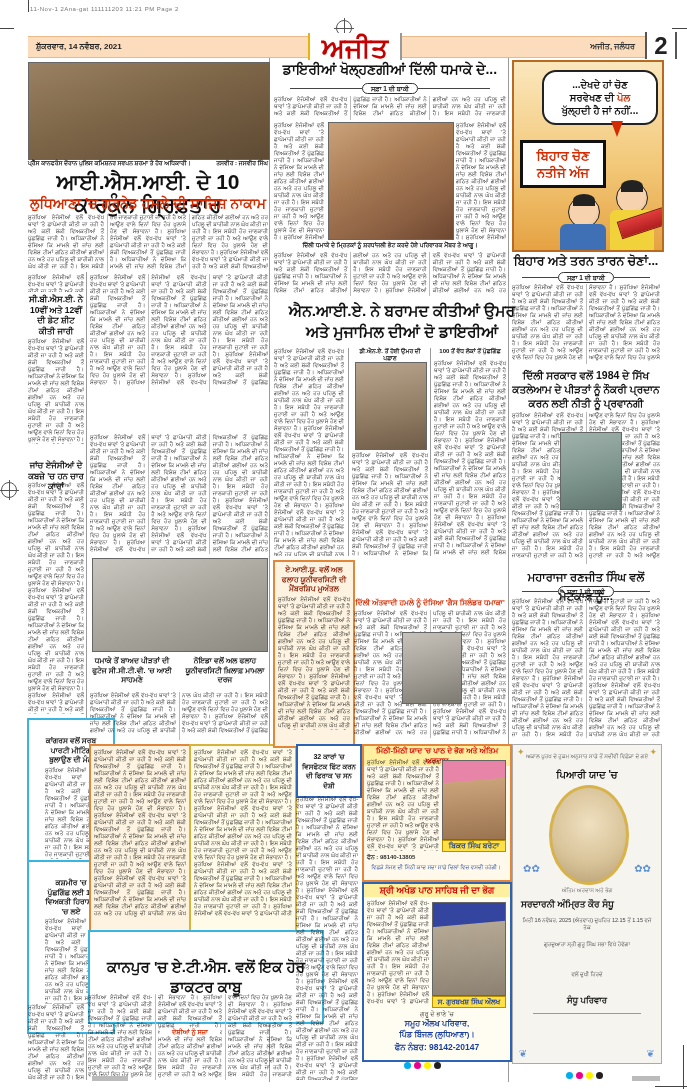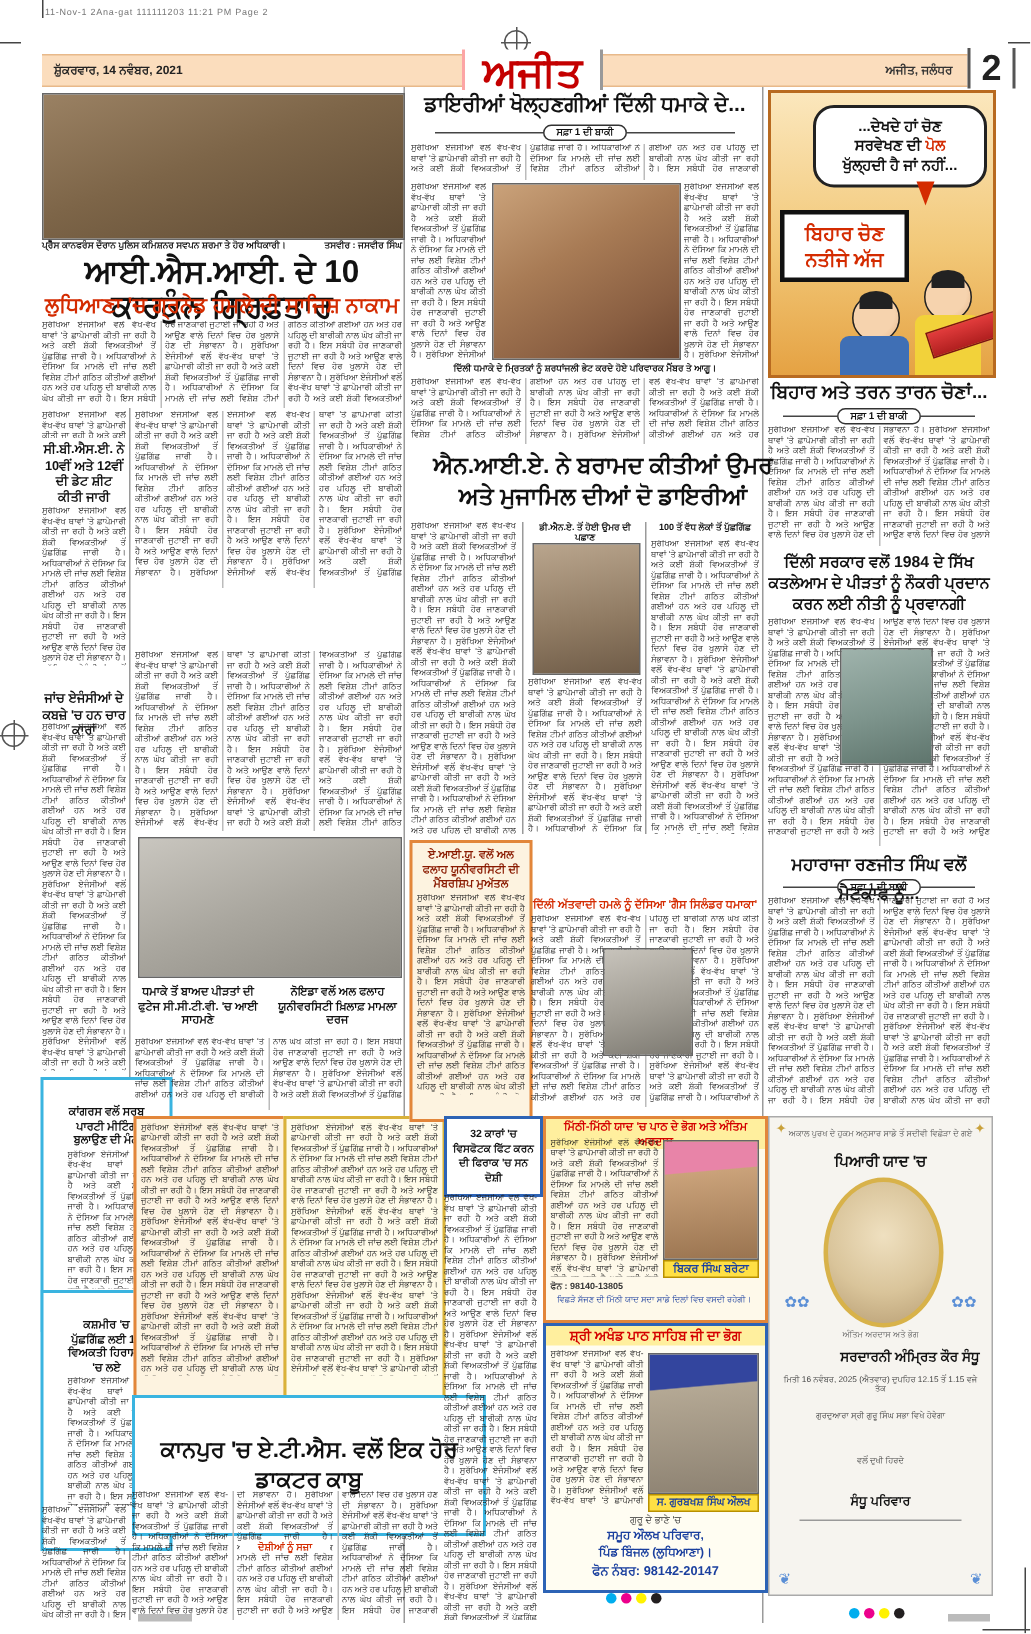--- a/index.html
+++ b/index.html
@@ -3,21 +3,21 @@
 <meta charset="utf-8">
 <style>
   html,body{margin:0;padding:0;background:#fff;}
   #page{position:relative;width:687px;height:1089px;background:#fff;overflow:hidden;
         font-family:"Liberation Sans","DejaVu Sans",sans-serif;color:#111;}
   .abs{position:absolute;}
   
   .printerline{font-size:6px;color:#777;letter-spacing:.5px;}
   .band{background:#fbddbd;border-top:1px solid #e8b98a;border-bottom:1px solid #e8b98a;}
   .banddate{font-size:8px;font-weight:bold;color:#222;}
-  .masthead{background:#fff;border-left:2px solid #fca5a5;border-right:2px solid #999;
+  .masthead{background:#fff;border-left:2px solid #eab308;border-right:2px solid #999;
             color:#c40000;font-weight:bold;font-size:27px;text-align:center;line-height:30px;}
   .edition{font-size:8px;font-weight:bold;color:#333;text-align:right;}
   .pageno{background:#fff;border-left:2px solid #555;border-right:2px solid #555;
           font-size:24px;font-weight:bold;text-align:center;line-height:28px;color:#222;}
   
   .vrule{background:#9a9a9a;width:1px;}
   
   .photo{background:linear-gradient(160deg,#9a8163 0%,#7d6548 45%,#5e4a33 100%);border:1px solid #666;}
   .photo.garland{background:linear-gradient(150deg,#caa27a,#a87b55 40%,#8a5f42 75%,#6e4730);}
   .photo.crime{background:linear-gradient(160deg,#c9c6bf,#a9a69e 50%,#8d8a82);}
@@ -240,21 +240,21 @@
 
   <div class="abs obit" style="left:512px;top:744px;width:148px;height:318px;">
     <div class="abs goldcorner" style="left:4px;top:2px;">✦</div>
     <div class="abs goldcorner" style="right:4px;top:2px;">✦</div>
     <div class="abs" style="left:8px;top:8px;width:132px;font-size:5.5px;text-align:center;color:#555;">ਅਕਾਲ ਪੁਰਖ ਦੇ ਹੁਕਮ ਅਨੁਸਾਰ ਸਾਡੇ ਤੋਂ ਸਦੀਵੀ ਵਿਛੋੜਾ ਦੇ ਗਏ</div>
     <div class="abs" style="left:8px;top:24px;width:132px;font-size:10px;font-weight:bold;text-align:center;">ਪਿਆਰੀ ਯਾਦ 'ਚ</div>
     <div class="abs oval" style="left:36px;top:40px;width:74px;height:94px;"></div>
     <div class="abs flower" style="left:10px;top:118px;">✿✿</div>
     <div class="abs flower" style="right:10px;top:118px;">✿✿</div>
     <div class="abs" style="left:8px;top:142px;width:132px;font-size:5.5px;text-align:center;color:#666;">ਅੰਤਿਮ ਅਰਦਾਸ ਅਤੇ ਭੋਗ</div>
-    <div class="abs" style="left:8px;top:154px;width:132px;font-size:9px;font-weight:bold;text-align:right;">ਸਰਦਾਰਨੀ ਅੰਮ੍ਰਿਤ ਕੌਰ ਸੰਧੂ</div>
+    <div class="abs" style="left:8px;top:154px;width:132px;font-size:9px;font-weight:bold;text-align:left;">ਸਰਦਾਰਨੀ ਅੰਮ੍ਰਿਤ ਕੌਰ ਸੰਧੂ</div>
     <div class="abs" style="left:8px;top:172px;width:132px;font-size:5.5px;text-align:center;color:#444;">ਮਿਤੀ 16 ਨਵੰਬਰ, 2025 (ਐਤਵਾਰ) ਦੁਪਹਿਰ 12.15 ਤੋਂ 1.15 ਵਜੇ ਤੱਕ</div>
     <div class="abs" style="left:8px;top:196px;width:132px;font-size:5.5px;text-align:center;color:#444;">ਗੁਰਦੁਆਰਾ ਸ੍ਰੀ ਗੁਰੂ ਸਿੰਘ ਸਭਾ ਵਿਖੇ ਹੋਵੇਗਾ</div>
     <div class="abs" style="left:8px;top:226px;width:132px;font-size:5.5px;text-align:center;color:#444;">ਵਲੋਂ ਦੁਖੀ ਹਿਰਦੇ</div>
     <div class="abs" style="left:8px;top:250px;width:132px;font-size:8.5px;font-weight:bold;text-align:center;">ਸੰਧੂ ਪਰਿਵਾਰ</div>
     <div class="abs" style="left:20px;top:268px;width:108px;height:1px;background:#999;"></div>
     <div class="abs flower" style="left:6px;bottom:4px;">❦</div>
     <div class="abs flower" style="right:6px;bottom:4px;">❦</div>
   </div>
 
   <div class="abs dots" style="left:404px;top:1062px;">

